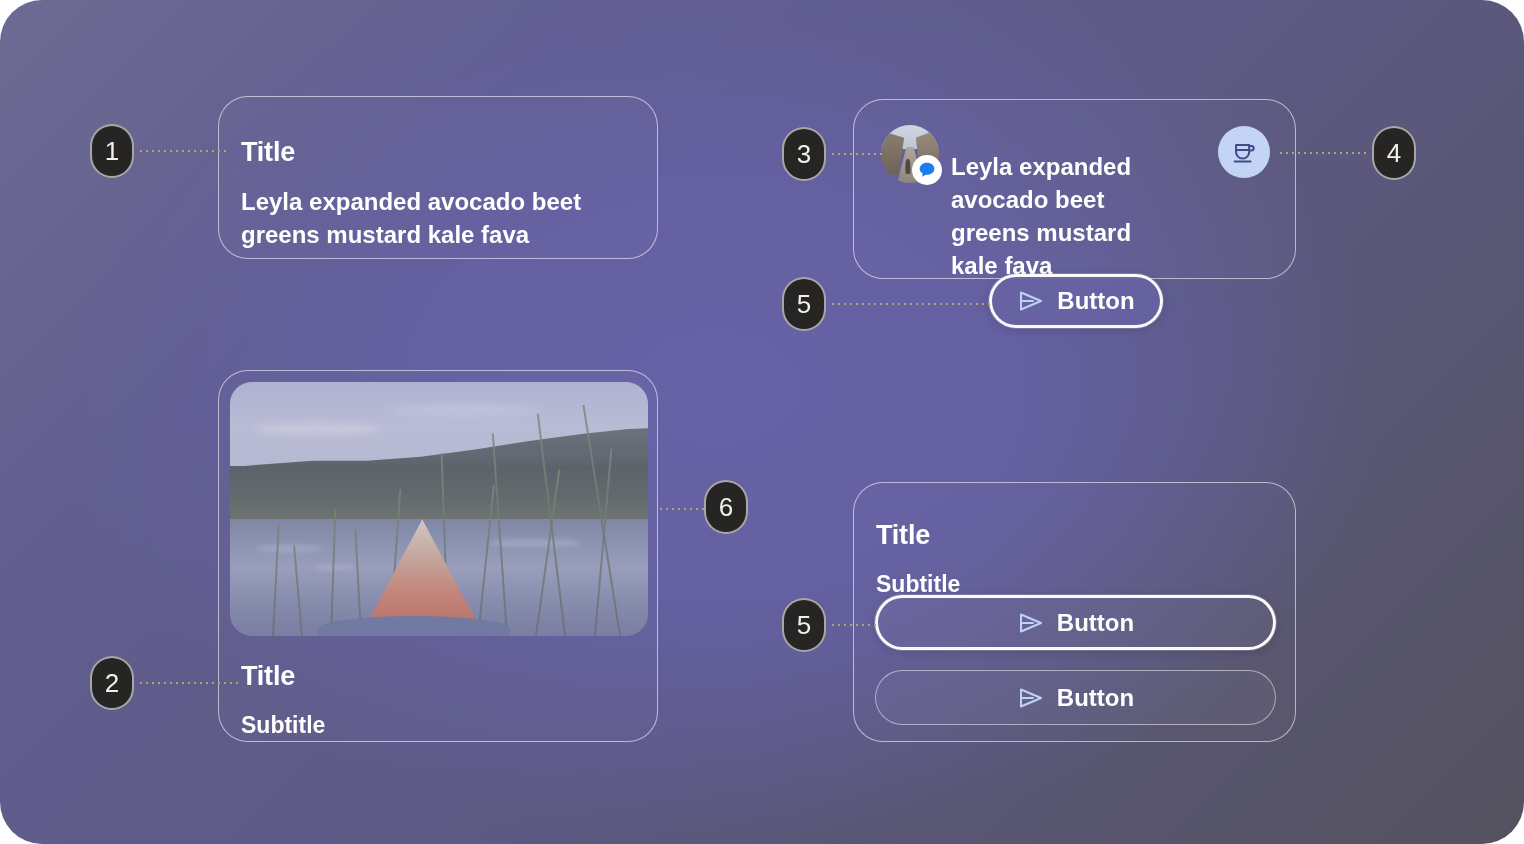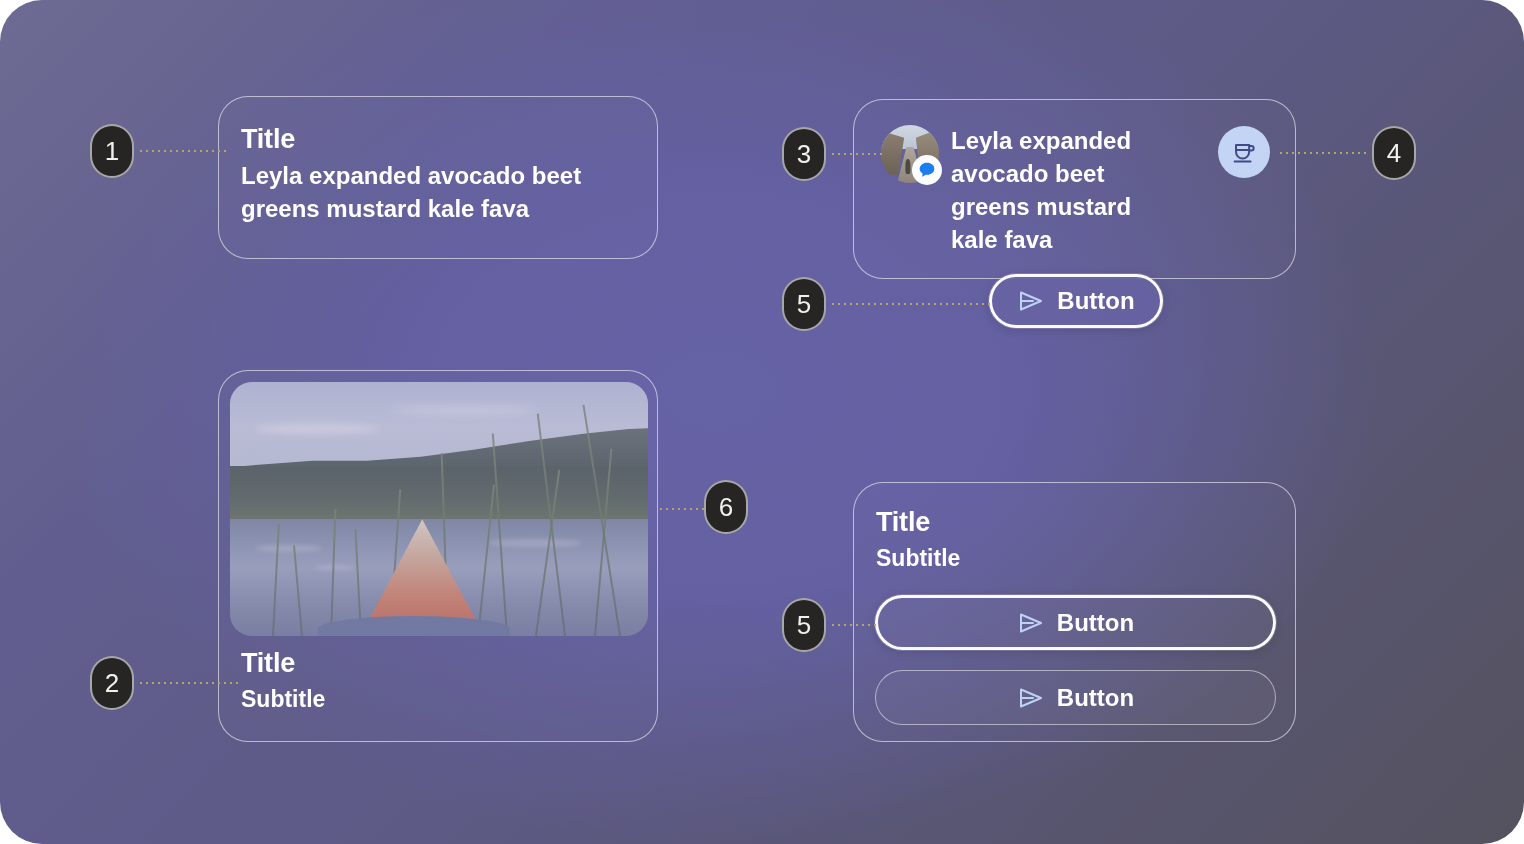--- a/index.html
+++ b/index.html
@@ -31,24 +31,26 @@
     box-sizing: border-box;
     border: 1.6px solid rgba(255,255,255,0.58);
     border-radius: 30px;
     background: rgba(255,255,255,0.015);
   }
 
   .title {
     color: #ffffff;
     font-weight: bold;
     letter-spacing: -0.2px;
+    margin-top: 13px;
   }
   .body-text, .subtitle {
     color: #ffffff;
     font-weight: bold;
+    margin-top: 26px;
   }
 
   
   #card-text { left: 218px; top: 96px; width: 440px; height: 163px; }
   #card-text .title { position: absolute; left: 22px; top: 27px; font-size: 27px; }
   #card-text .body-text {
     position: absolute; left: 22px; top: 62px; width: 400px;
     font-size: 24px; line-height: 33px; font-weight: 600;
   }
 

